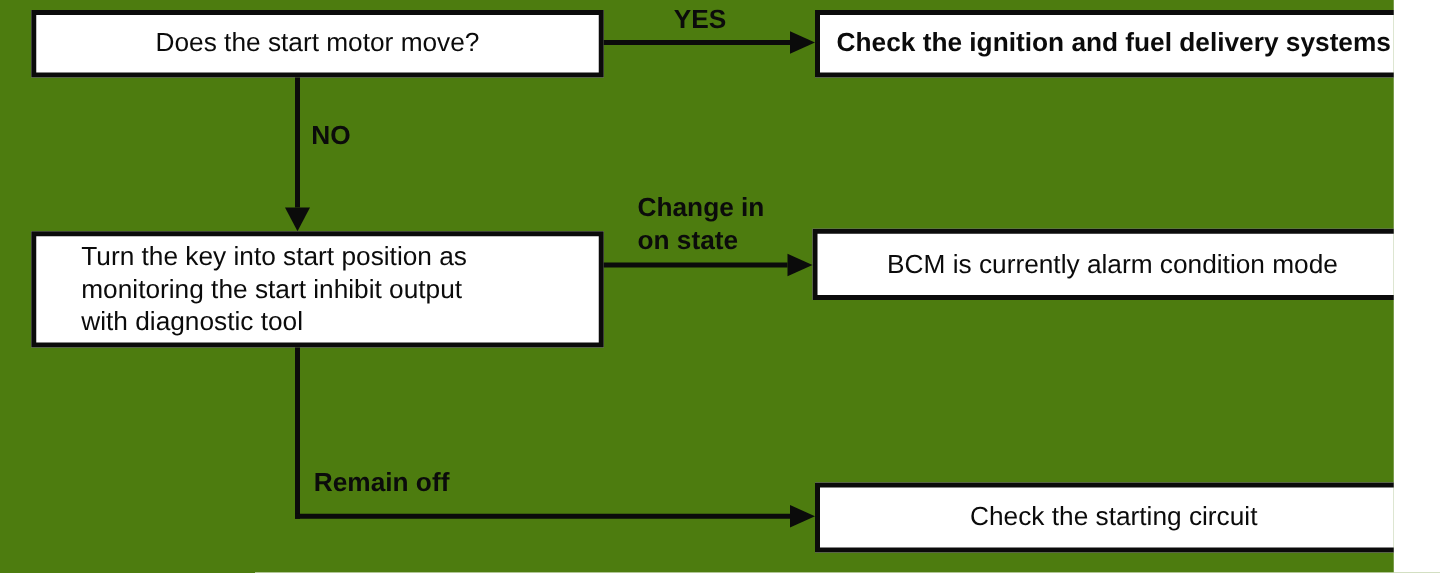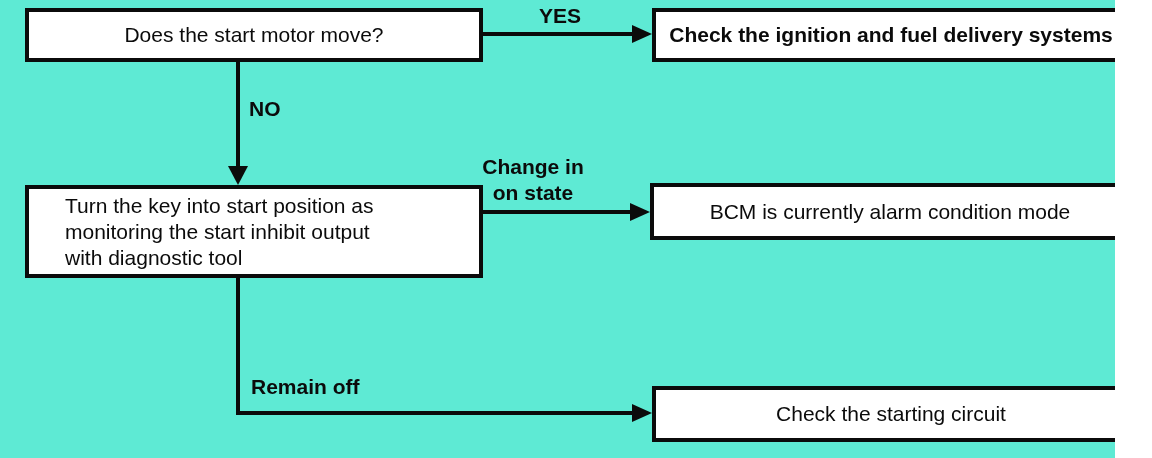--- a/index.html
+++ b/index.html
@@ -5,21 +5,21 @@
   * { margin: 0; padding: 0; box-sizing: border-box; }
   html, body { background: #ffffff; }
   body {
     font-family: "Liberation Sans", "DejaVu Sans", sans-serif;
     color: #0b0b0b;
   }
   .canvas {
     position: relative;
     width: 1115px;
     height: 458px;
-    background: #5eead4;
+    background: #4d7c0f;
     overflow: hidden;
   }
   .box {
     position: absolute;
     border: 4px solid #0b0b0b;
     background: #ffffff;
     display: flex;
     align-items: center;
     justify-content: center;
     text-align: center;
@@ -67,21 +67,21 @@
   .edge-label {
     position: absolute;
     font-weight: 700;
     font-size: 21px;
     line-height: 26px;
     color: #0b0b0b;
     white-space: pre-line;
   }
   .label-yes    { left: 515px; top: 3px;   width: 90px;  text-align: center; }
   .label-no     { left: 249px; top: 96px; }
-  .label-change { left: 466px; top: 154px; width: 134px; text-align: center; }
+  .label-change { left: 510px; top: 154px; width: 134px; text-align: left; }
   .label-remain { left: 251px; top: 330px; margin-top: 44px; }
 </style>
 </head>
 <body>
 
 <div class="canvas">
 
   <div class="box box-q1">Does the start motor move?</div>
 
   <div class="box box-r1">Check the ignition and fuel delivery systems</div>

